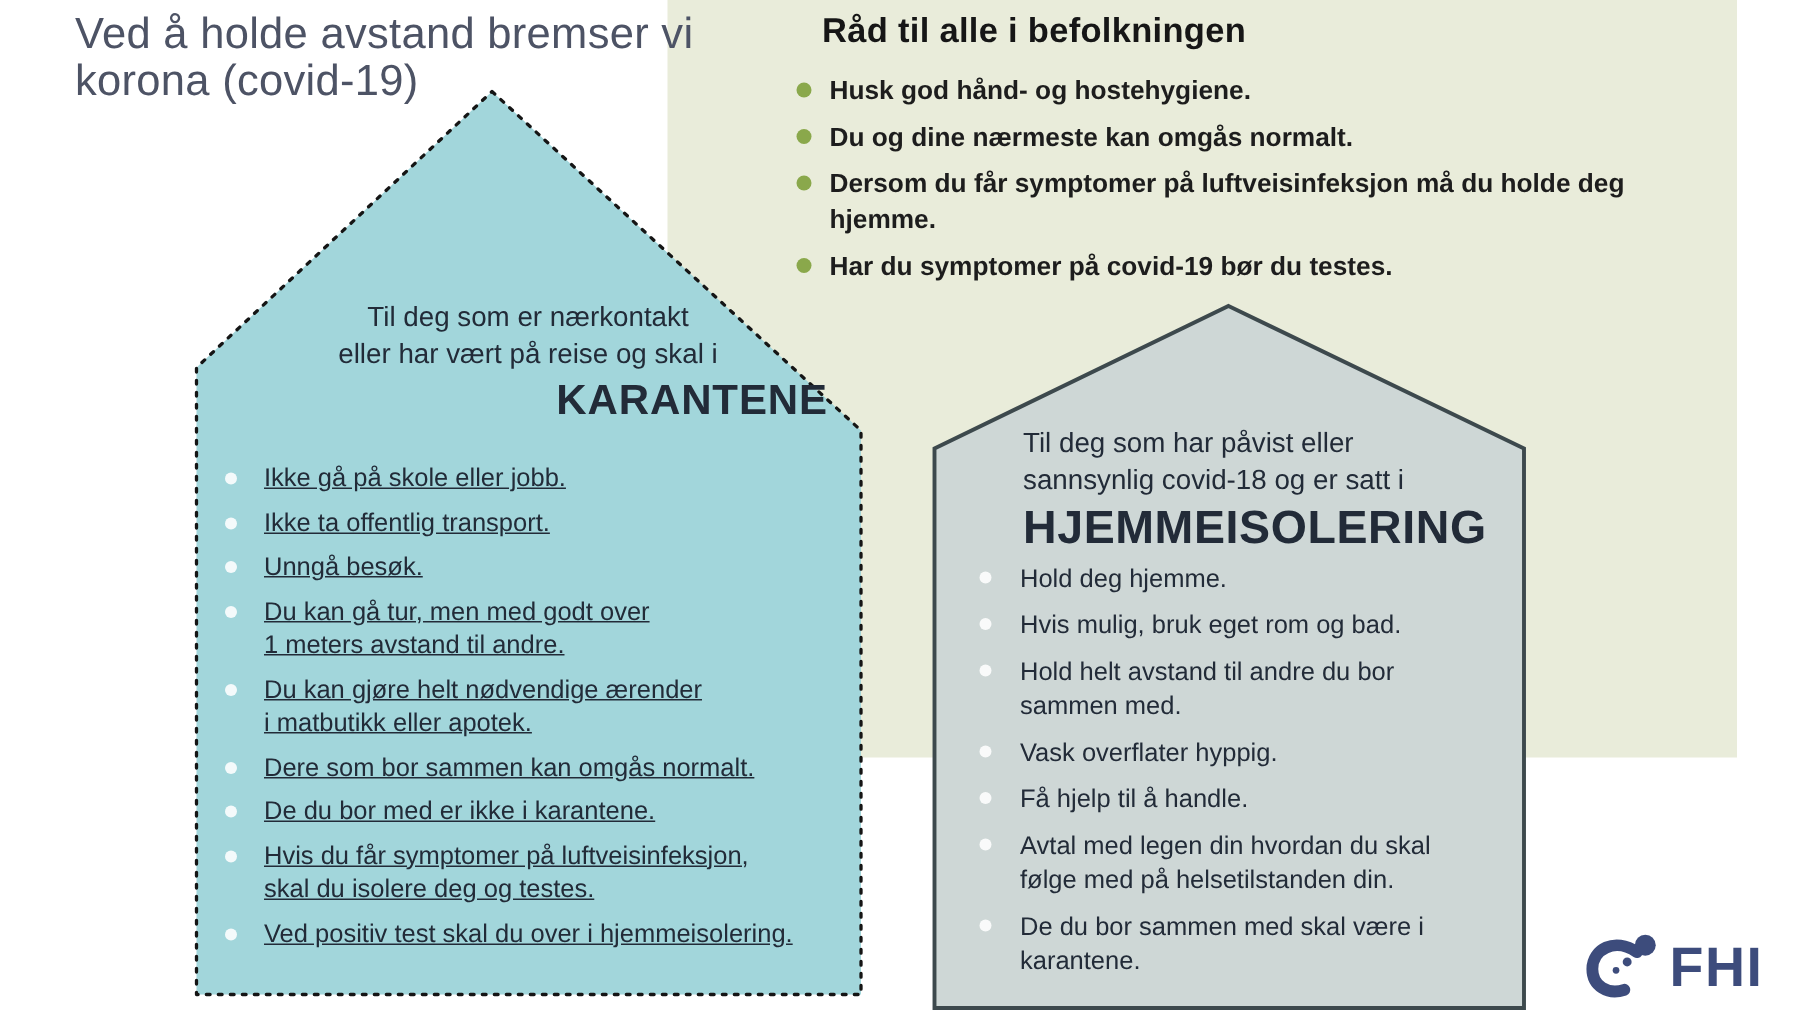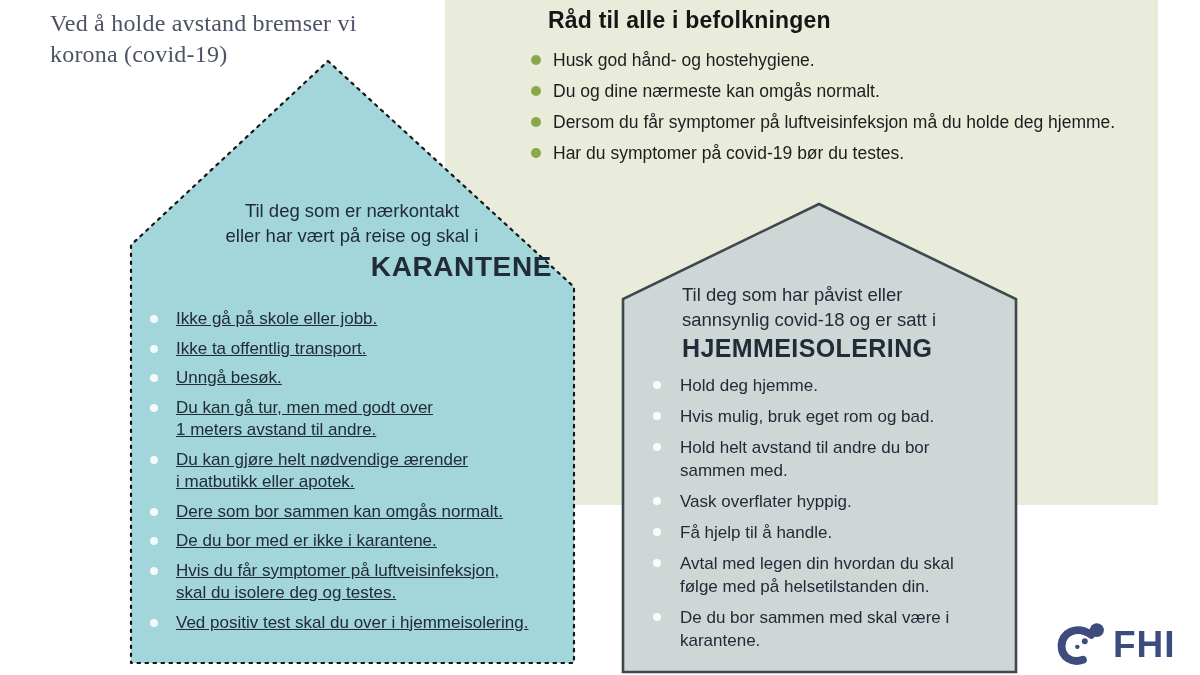--- a/index.html
+++ b/index.html
@@ -10,25 +10,24 @@
     background: #ffffff;
     font-family: "Liberation Sans", sans-serif;
     overflow: hidden;
     color: var(--text-dark);
   }
   .abs { position: absolute; }
 
   
   .main-title {
     left: 50px; top: 8px; width: 430px;
-    font-size: 24px; line-height: 31px;
+    font-size: 29px; line-height: 31px;
     color: var(--title-color);
     white-space: pre-line;
     letter-spacing: 0.2px;
-    font-family: Liberation Serif, serif;
   }
 
   
   .advice-panel {
     left: 445px; top: 0; width: 713px; height: 505px;
     background: var(--panel-green);
     z-index: 0;
   }
   .advice-heading {
     left: 548px; top: 7px;
@@ -46,20 +45,21 @@
     position: absolute; left: 0; border-radius: 50%;
   }
   .advice-list {
     left: 531px; top: 48px; width: 615px; z-index: 2;
   }
   .advice-list li {
     padding-left: 22px;
     font-size: 17.5px; line-height: 24px;
     margin-bottom: 7px;
     color: #1d1d1d;
+    font-weight: bold;
   }
   .advice-list .dot {
     top: 7px; width: 10px; height: 10px;
     background: var(--bullet-green);
   }
 
   
   .house-svg { position: absolute; z-index: 1; overflow: visible; }
   .q-shape {
     fill: var(--house-quarantine-fill);
@@ -103,21 +103,21 @@
   
   .i-header {
     left: 682px; top: 282px; width: 330px; z-index: 2;
   }
   .i-intro {
     font-size: 18.5px; line-height: 25px;
     white-space: pre-line; color: var(--text-dark);
   }
   .i-heading {
     margin-top: 2px;
-    font-size: 25px; font-weight: bold;
+    font-size: 31px; font-weight: bold;
     letter-spacing: 0.4px; color: var(--text-dark);
   }
   .i-list {
     left: 653px; top: 374px; width: 352px; z-index: 2;
   }
   .i-list li {
     padding-left: 27px;
     font-size: 17px; line-height: 23px;
     margin-bottom: 8px; color: var(--text-dark);
   }

